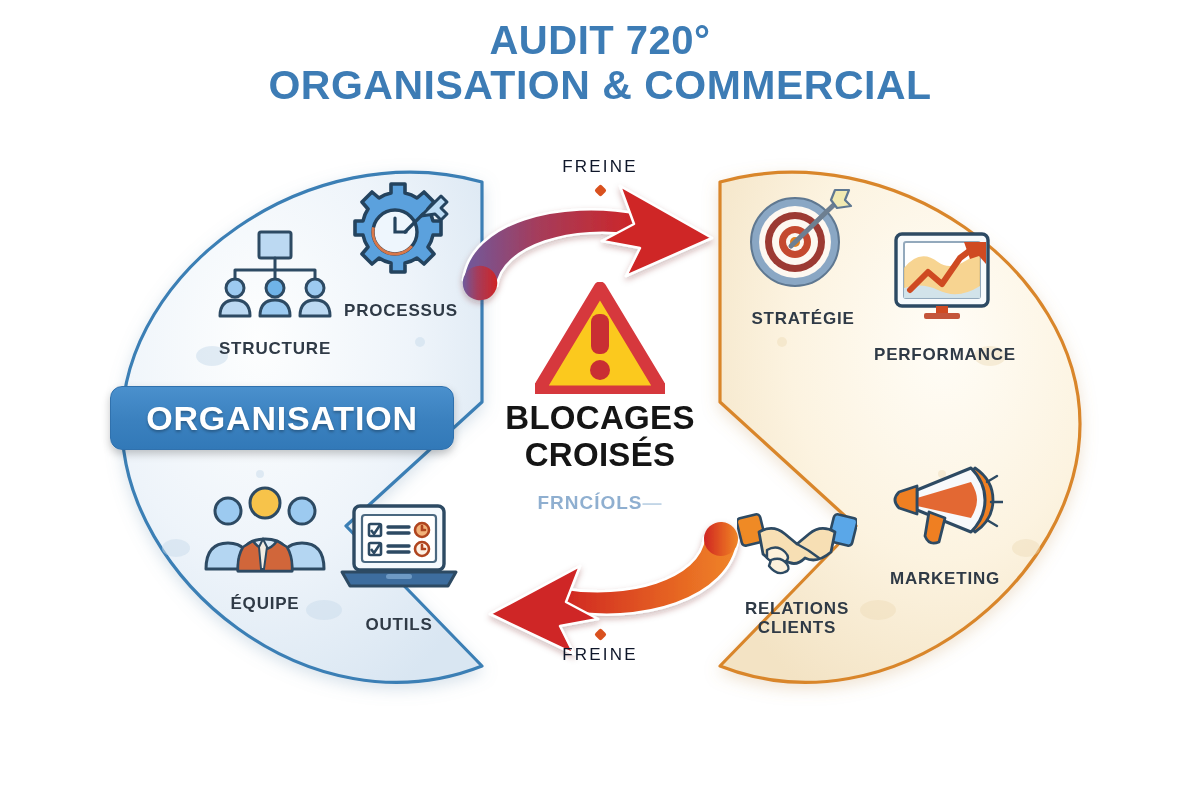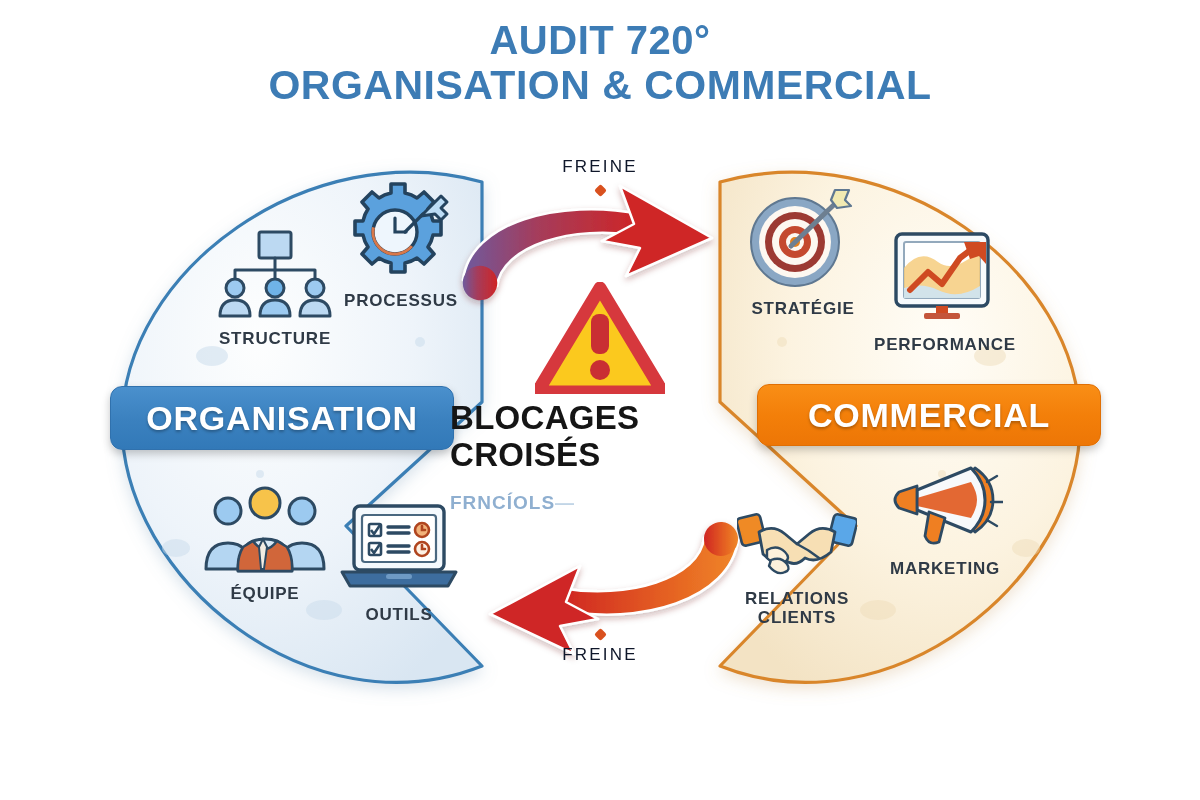--- a/index.html
+++ b/index.html
@@ -79,20 +79,21 @@
     width: 342px; height: 60px;
     background: linear-gradient(180deg, #f98e16 0%, #f37f09 52%, #ed7606 100%);
     border: 1px solid #e06f04;
   }
 
   
   #center-block {
     position: absolute;
     left: 450px; top: 282px;
     width: 300px;
+    text-align: center;
     z-index: 8;
   }
   #warn-icon { display: block; margin: 0 auto; }
   .center-title {
     margin-top: 6px;
     font-size: 33px;
     font-weight: bold;
     color: #151515;
     line-height: 1.12;
     letter-spacing: 0.3px;
@@ -139,21 +140,21 @@
   #dot-bottom { left: 596px; top: 630px; }
 
   
   .item {
     position: absolute;
     text-align: center;
     z-index: 5;
   }
   .item .ico { display: block; margin: 0 auto; }
   .item .cap {
-    margin-top: 9px;
+    margin-top: 19px;
     font-weight: bold;
     font-size: 17px;
     letter-spacing: 0.8px;
     color: #2f3a46;
     line-height: 1.12;
     white-space: pre-line;
   }
   #item-structure   { left: 190px; top: 228px; width: 170px; }
   #item-processus   { left: 316px; top: 182px; width: 170px; }
   #item-equipe      { left: 180px; top: 483px; width: 170px; }
@@ -282,21 +283,20 @@
     <div class="center-title">
       <span>BLOCAGES</span><br>
       <span>CROISÉS</span>
     </div>
     <div class="watermark">
       <span>FRNCÍOLS</span><span class="dash">—</span>
     </div>
   </div>
 
   <div class="badge" id="badge-organisation">ORGANISATION</div>
-  <div class="badge" id="badge-commercial">COMMERCIAL</div>
 
   <div class="item" id="item-structure">
     <svg class="ico" width="128" height="92" viewBox="0 0 128 92" xmlns="http://www.w3.org/2000/svg">
       <g fill="none" stroke="#2d4a63" stroke-width="3" stroke-linecap="round">
         <rect x="48" y="4" width="32" height="26" rx="2" fill="#bcd9f2"></rect>
         <path d="M64 30 V42 M24 42 H104 M24 42 V52 M64 42 V52 M104 42 V52"></path>
       </g>
       <g>
         <circle cx="24" cy="60" r="9" fill="#9ccaf0" stroke="#2d4a63" stroke-width="3"></circle>
         <path d="M9 88 q0-16 15-16 q15 0 15 16 z" fill="#bcd9f2" stroke="#2d4a63" stroke-width="3" stroke-linejoin="round"></path>

